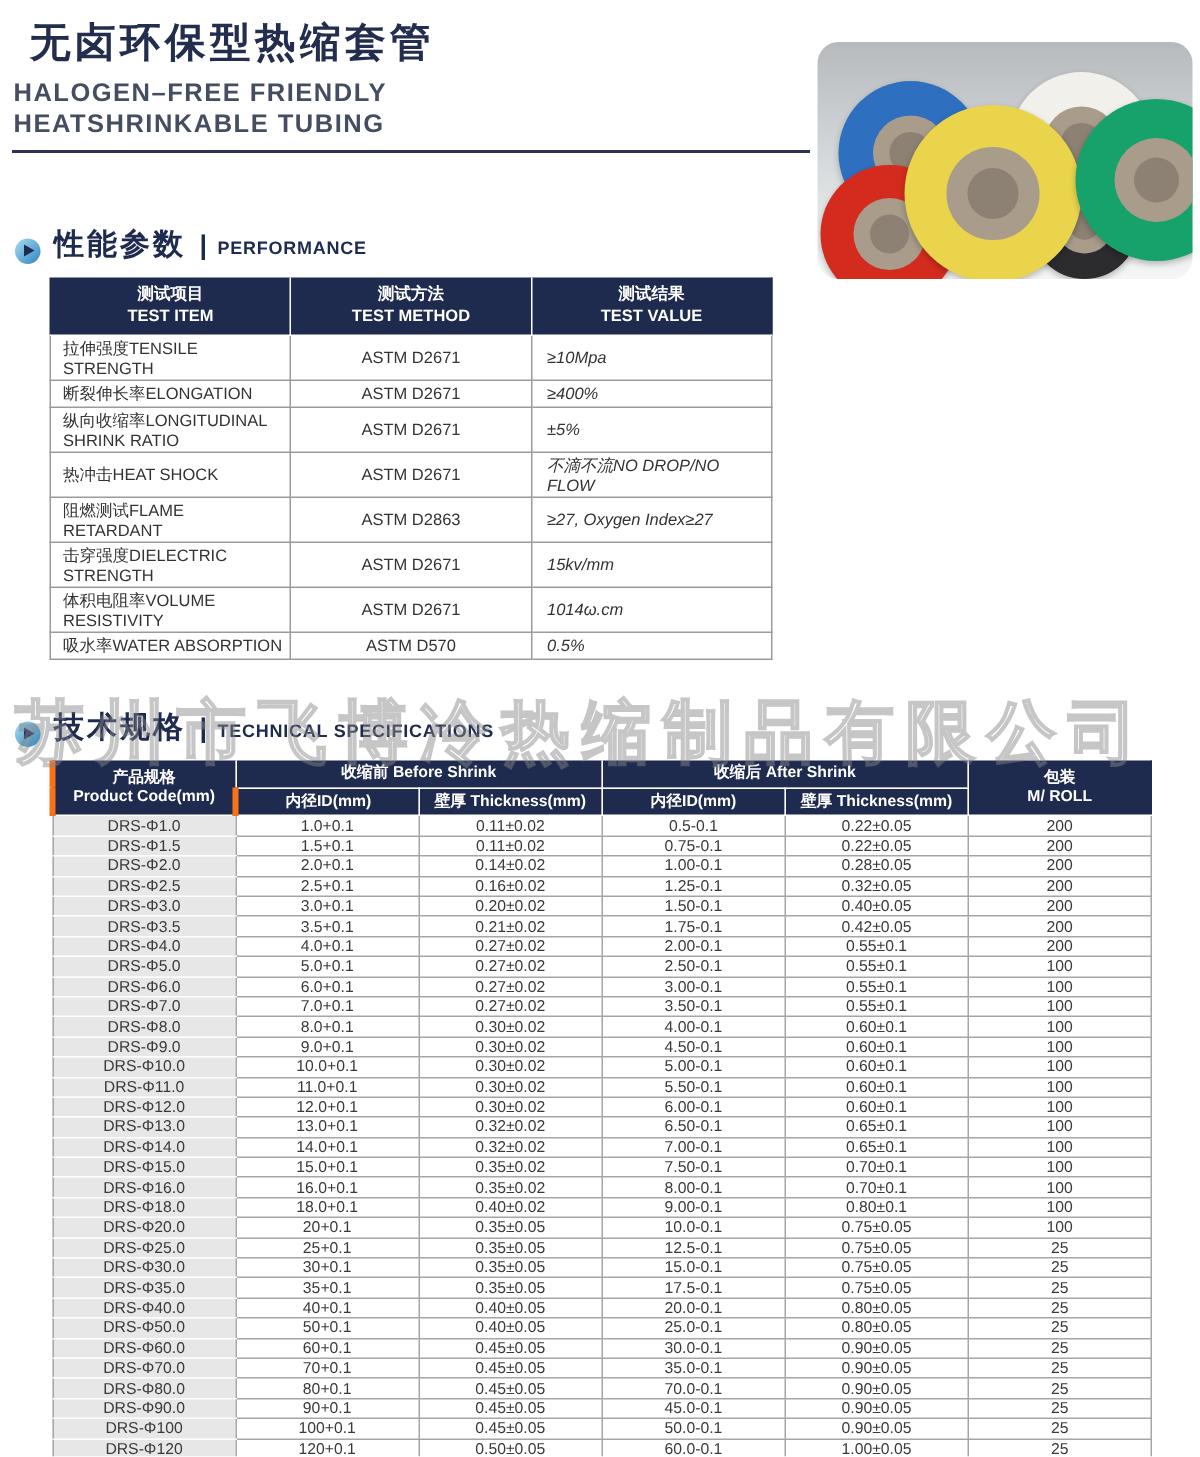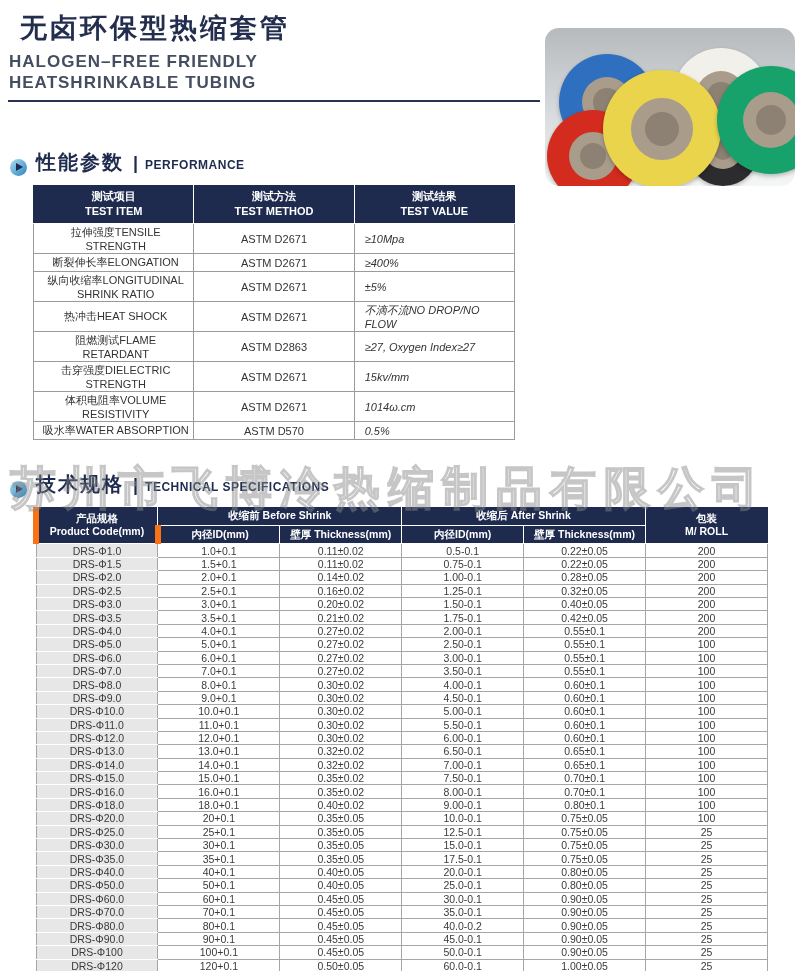--- a/index.html
+++ b/index.html
@@ -38,28 +38,28 @@
   .sh-spec { margin-top:31px; }
 
   
   table { border-collapse:collapse; table-layout:fixed; }
   .perf-table { margin:9px 0 0 33px; width:482px; }
   .perf-table th { background:#1e2b4f; color:#fff; font-size:11px; font-weight:bold; padding:4px 16px; border:1px solid #fff; border-top:none; line-height:1.35; }
   .perf-table th:first-child { border-left:1px solid #1e2b4f; }
   .perf-table th:last-child { border-right:1px solid #1e2b4f; }
   .perf-table th span { display:block; }
   .perf-table td { border:1px solid #9b9b9b; font-size:11px; color:#333; height:17px; padding:1px 4px; }
-  .perf-table td:nth-child(1) { width:42%; text-align:center; padding-left:8px; }
+  .perf-table td:nth-child(1) { width:42%; text-align:left; padding-left:8px; }
   .perf-table td:nth-child(2) { width:26%; text-align:center; }
   .perf-table td:nth-child(3) { width:32%; text-align:left; padding-left:10px;font-style:italic; }
 
   
   .spec-table { margin:9px 0 0 33px; width:735px; }
   .spec-table th { background:#1e2b4f; color:#fff; font-size:10.5px; font-weight:bold; border:1px solid #fff; border-top:none; padding:2px 1px; line-height:1.3; }
-  .spec-table th:first-child { border-left:6px solid #f97316; }
+  .spec-table th:first-child { border-left:4px solid #f97316; }
   .spec-table th:last-child { border-right:1px solid #1e2b4f; }
   .spec-table th span { display:block; }
   .spec-table td { border:1px solid #a6a6a6; font-size:10.5px; color:#3a3a3a; text-align:center; height:13.4px; padding:0 2px; line-height:1.15; }
   .spec-table td:first-child { background:#e7e7e7; border-color:#fff #a6a6a6 #fff #a6a6a6; }
   .spec-table col { width:16.66%; }
 
   
   .watermark { position:absolute; top:458px; left:10px; width:788px; font-size:46px; font-weight:bold;
     white-space:nowrap; letter-spacing:8px; color:rgba(255,255,255,0.06);
     -webkit-text-stroke:1.3px rgba(128,128,128,0.45); text-stroke:1.3px rgba(128,128,128,0.45);
@@ -440,21 +440,21 @@
           <td>70+0.1</td>
           <td>0.45±0.05</td>
           <td>35.0-0.1</td>
           <td>0.90±0.05</td>
           <td>25</td>
         </tr>
         <tr>
           <td>DRS-Φ80.0</td>
           <td>80+0.1</td>
           <td>0.45±0.05</td>
-          <td>40.0-0.2</td>
+          <td>70.0-0.1</td>
           <td>0.90±0.05</td>
           <td>25</td>
         </tr>
         <tr>
           <td>DRS-Φ90.0</td>
           <td>90+0.1</td>
           <td>0.45±0.05</td>
           <td>45.0-0.1</td>
           <td>0.90±0.05</td>
           <td>25</td>

